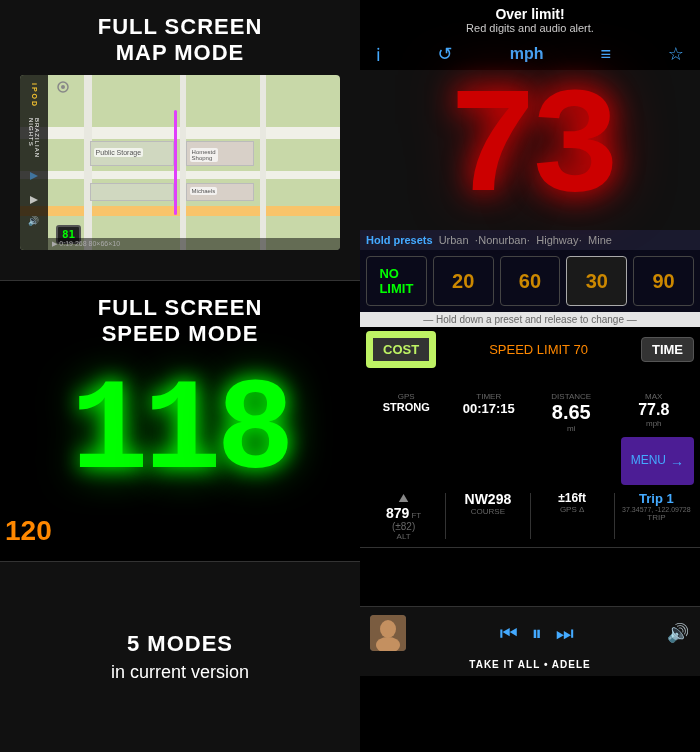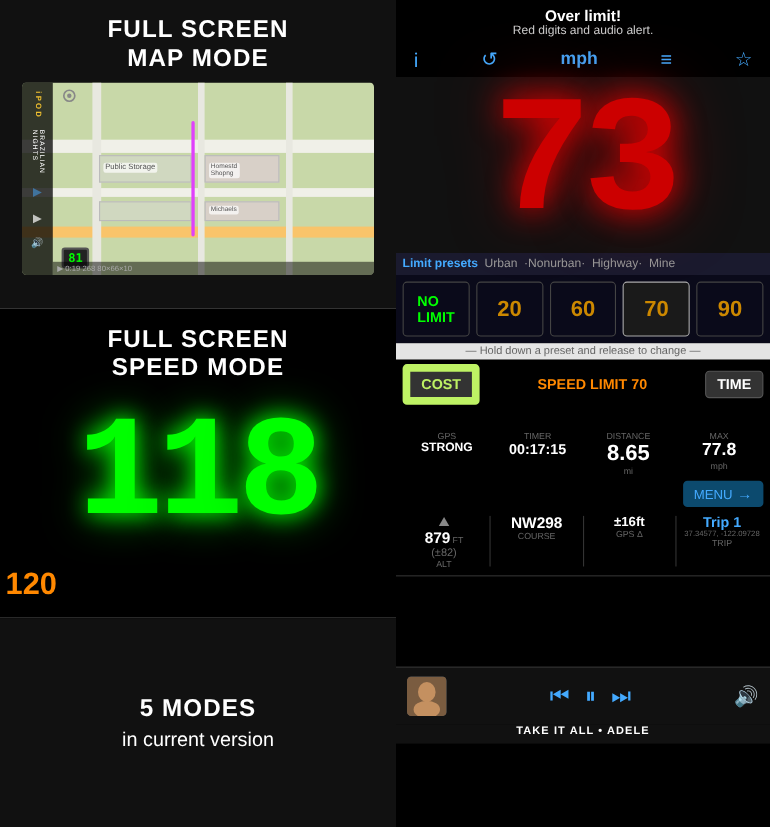--- a/index.html
+++ b/index.html
@@ -331,21 +331,21 @@
       color: #bef264;
       font-size: 13px;
       font-weight: bold;
       padding: 4px 10px;
     }
     .rp-speed-limit-text {
       flex: 1;
       text-align: center;
       color: #ff8800;
       font-size: 13px;
-      font-weight: bold;
+      font-weight: normal;
     }
     .rp-time-btn {
       background: #333;
       border: 1px solid #555;
       border-radius: 4px;
       color: #fff;
       font-size: 13px;
       font-weight: bold;
       padding: 4px 10px;
     }
@@ -569,32 +569,32 @@
     <span class="rp-mph">mph</span>
     <span class="rp-toolbar-icon">≡</span>
     <span class="rp-toolbar-icon">☆</span>
   </div>
 
   <div class="rp-speed-display">
     <span class="rp-big-speed">73</span>
   </div>
 
   <div class="rp-limit-bar">
-    <span class="rp-limit-label">Limit presets</span>
+    <span class="rp-limit-label">Hold presets</span>
     <span class="rp-limit-item">Urban</span>
     <span class="rp-limit-item">·Nonurban·</span>
     <span class="rp-limit-item">Highway·</span>
     <span class="rp-limit-item">Mine</span>
   </div>
 
   <div class="rp-presets">
     <div class="rp-preset-box no-limit">NO<br>LIMIT</div>
     <div class="rp-preset-box num">20</div>
     <div class="rp-preset-box num">60</div>
-    <div class="rp-preset-box num active">70</div>
+    <div class="rp-preset-box num active">30</div>
     <div class="rp-preset-box num">90</div>
   </div>
 
   <div class="rp-hold-text">— Hold down a preset and release to change —</div>
 
   <div class="rp-cost-time">
     <div class="rp-cost-btn">COST</div>
     <div class="rp-speed-limit-text">SPEED LIMIT 70</div>
     <div class="rp-time-btn">TIME</div>
   </div>
@@ -614,21 +614,21 @@
       <span class="rp-info-unit">mi</span>
     </div>
     <div class="rp-info-cell">
       <span class="rp-info-label">MAX</span>
       <span class="rp-info-value" style="font-size:16px;">77.8</span>
       <span class="rp-info-unit">mph</span>
     </div>
   </div>
 
   <div style="display:flex;justify-content:flex-end;padding:0 6px 2px;background:#000;">
-    <div style="background:#0c4a6e;border-radius:4px;padding:4px 10px;display:flex;align-items:flex-end;gap:4px;">
+    <div style="background:#4c1d95;border-radius:4px;padding:16px 10px;display:flex;align-items:flex-start;gap:4px;">
       <span style="color:#4af;font-size:12px;">MENU</span>
       <span style="color:#4af;font-size:14px;">→</span>
     </div>
   </div>
 
   <div class="rp-alt-row">
     <div class="rp-alt-cell">
       <span style="font-size:12px;color:#888;">⛰</span>
       <div style="display:flex;align-items:baseline;gap:2px;">
         <span class="rp-alt-value">879</span>

